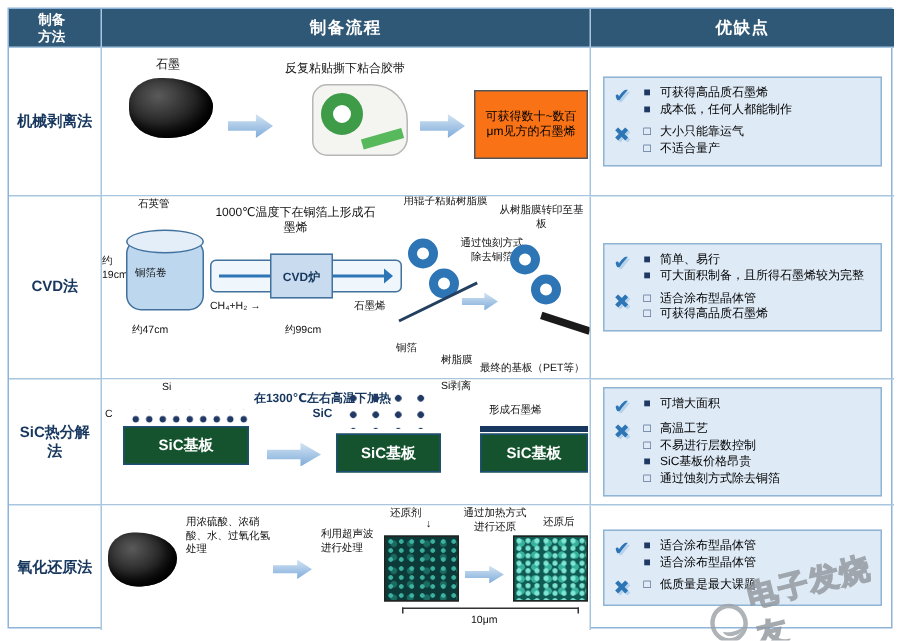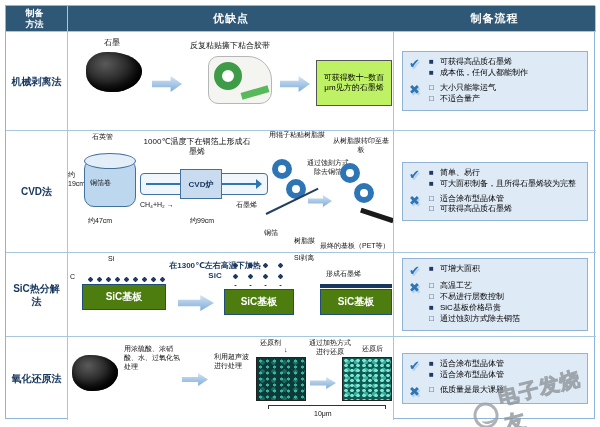--- a/index.html
+++ b/index.html
@@ -33,40 +33,40 @@
 
   .graphite { position:absolute;
     background:radial-gradient(ellipse at 35% 30%,#5a5a5a 0%,#1c1c1c 55%,#000 100%);
     border-radius:38% 62% 55% 45% / 45% 50% 55% 50%; box-shadow:inset -4px -4px 8px #000; }
 
   .tape { position:absolute; }
   .tape .tbody { position:absolute; inset:0; background:#F4F4F1; border:1px solid #B6B6B6; border-radius:10px 24px 12px 10px; }
   .tape .troll { position:absolute; left:6px; top:6px; width:28px; height:28px; border-radius:50%; border:8px solid #3E9B47; background:#fff; }
   .tape .tstrip { position:absolute; right:3px; bottom:8px; width:28px; height:7px; background:#58B85C; transform:rotate(-16deg); }
 
-  .resultbox { position:absolute; border:1px solid #555; background:#bef264; font-size:8px;
+  .resultbox { position:absolute; border:1px solid #555; background:#f97316; font-size:8px;
     padding:3px 4px; line-height:1.3; text-align:center; display:flex; align-items:center;justify-content:center; }
 
   .cyl { position:absolute; background:#BDD7EE; border:1px solid #41719C; border-radius:10px; }
   .cyl::before { content:""; position:absolute; left:-1px; right:-1px; top:-7px; height:14px;
     border-radius:50%; background:#E3EEF8; border:1px solid #41719C; }
   .tube { position:absolute; border:1px solid #41719C; background:#EFF6FC; border-radius:4px; }
   .cvdbox { position:absolute; background:#C9DCEF; border:1px solid #41719C; font-size:8px; font-weight:bold;
     color:#17375E; display:flex; align-items:center; justify-content:center; }
   .thinarrow { position:absolute; height:2px; background:#2E75B6; }
   .thinarrow::after { content:""; position:absolute; right:-6px; top:-4px;
     border-left:6px solid #2E75B6; border-top:5px solid transparent; border-bottom:5px solid transparent; }
   .donut { position:absolute; width:20px; height:20px; border-radius:50%; border:6px solid #2E75B6; background:#fff; }
   .film { position:absolute; height:2px; background:#244061; transform-origin:left center; }
   .sheet { position:absolute; width:34px; height:5px; background:#1a1a1a; transform:rotate(18deg); }
 
   .dots { position:absolute; background-image:radial-gradient(circle,#1F3864 2px,transparent 2.4px);
     background-size:9px 9px; background-position:2px 2px; }
   .dots.sparse { background-size:15px 11px; }
-  .sicbox { position:absolute; background:#4d7c0f; border:1px solid #1F4E79; color:#fff; font-weight:bold;
+  .sicbox { position:absolute; background:#14532d; border:1px solid #1F4E79; color:#fff; font-weight:bold;
     font-size:10px; display:flex; align-items:center; justify-content:center; }
   .gstrip { position:absolute; height:4px; background:#17375E; }
 
   .tem { position:absolute; border:1px solid #222; background-color:#0C3A38;
     background-image:radial-gradient(circle,rgba(64,190,170,.9) 1.3px,transparent 1.8px),
                      radial-gradient(circle,rgba(30,120,110,.8) 2px,transparent 2.5px);
     background-size:7px 6px,11px 9px; }
   .tem.bright { background-color:#0F5A52;
     background-image:radial-gradient(circle,rgba(130,235,215,.95) 1.5px,transparent 2px),
                      radial-gradient(circle,rgba(60,185,165,.9) 2.2px,transparent 2.7px);
@@ -91,25 +91,25 @@
     color:rgba(150,155,160,.35); -webkit-text-stroke:1px #8f959b; }
 </style>
 </head>
 <body>
 
 <div class="tbl">
 
   <div class="cell hdr">
     <span class="wrap2">制备方法</span>
   </div>
+  <div class="cell hdr">
+    <span>制备流程</span>
+  </div>
   <div class="cell hdr last">
     <span>优缺点</span>
-  </div>
-  <div class="cell hdr">
-    <span>制备流程</span>
   </div>
 
   <div class="cell mcell">
     <span class="mlabel">机械剥离法</span>
   </div>
   <div class="cell flow">
     <span class="lb" style="left:36px;top:6px">石墨</span>
     <div class="graphite" style="left:18px;top:20px;width:56px;height:40px"></div>
     <div class="barrow" style="left:84px;top:44px;width:30px"></div>
     <span class="lb" style="left:122px;top:9px;width:118px">反复粘贴撕下粘合胶带</span>

